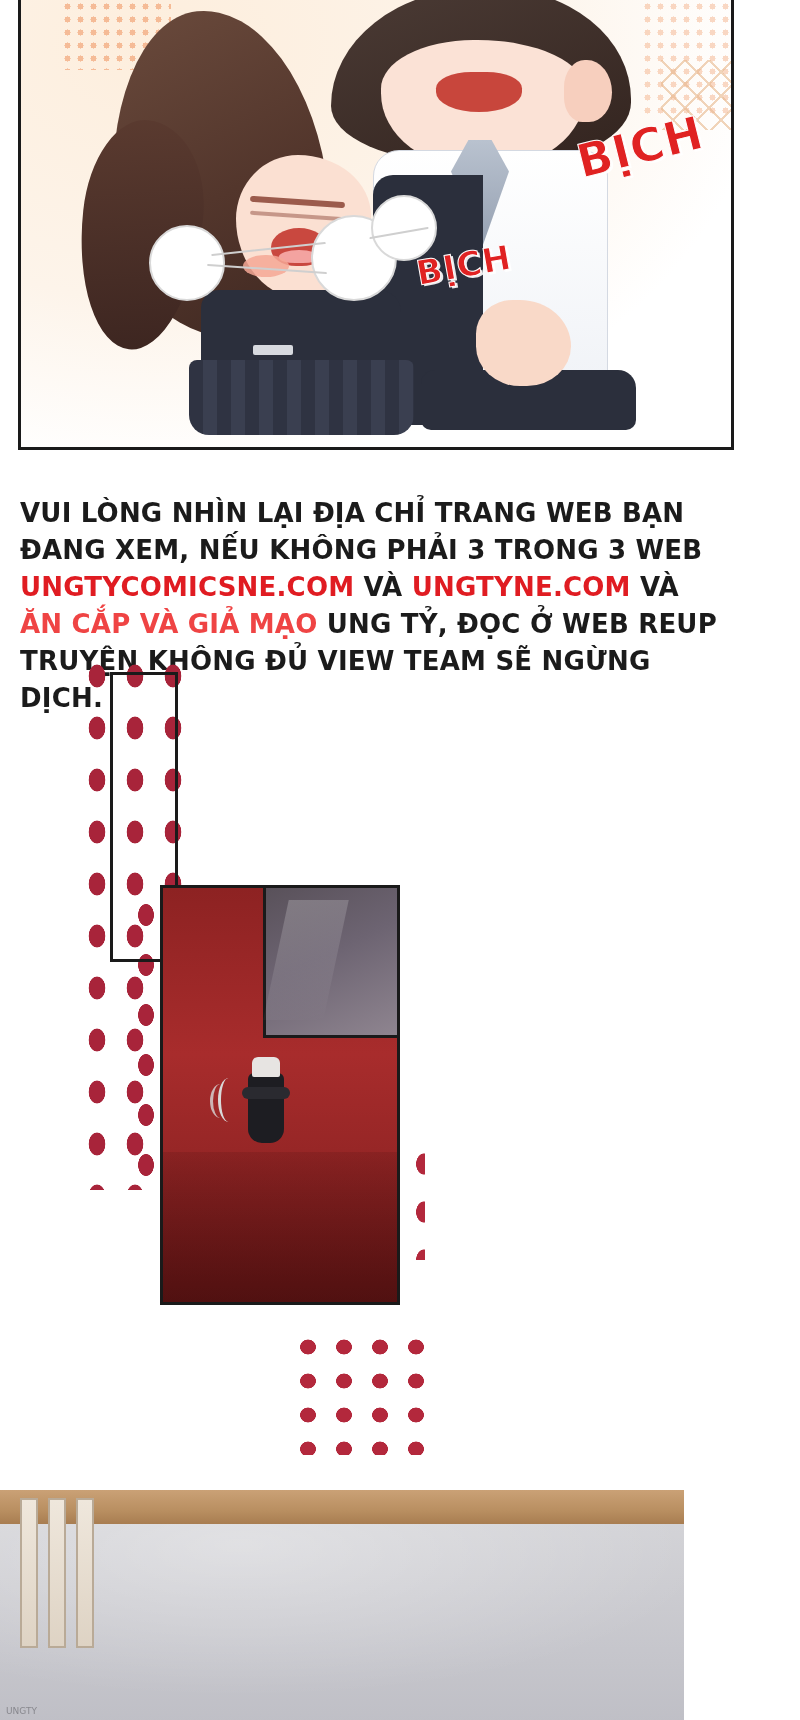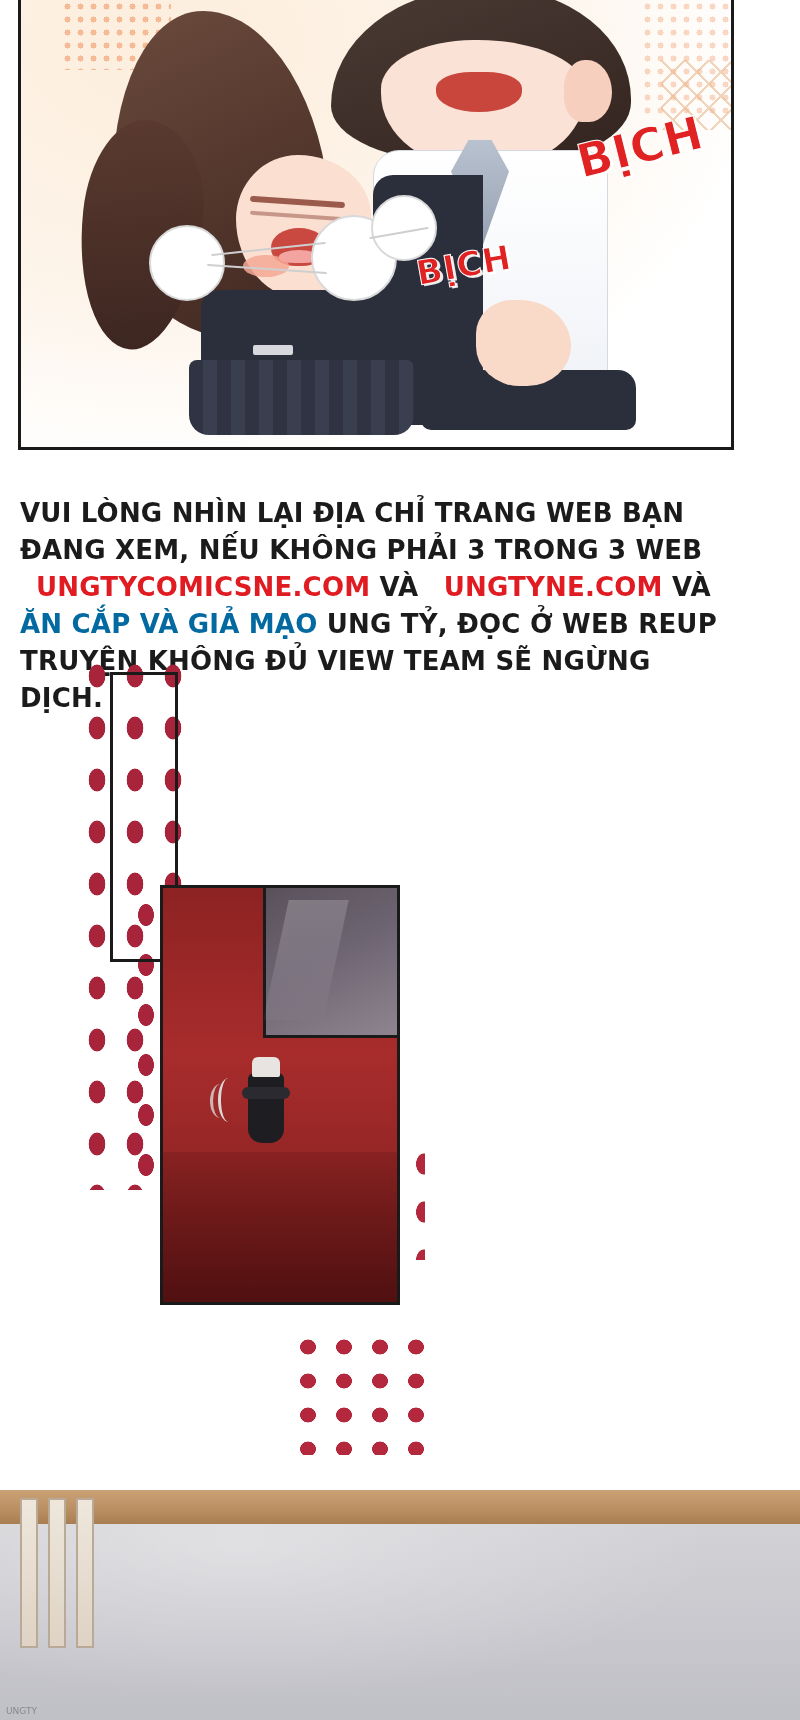--- a/index.html
+++ b/index.html
@@ -223,22 +223,22 @@
     position: absolute;
     left: 20px; top: 495px;
     width: 700px;
     font-family: "DejaVu Sans", sans-serif;
     font-size: 26px;
     line-height: 1.42;
     font-weight: 700;
     color: #1b1b1b;
     letter-spacing: .2px;
   }
-  .notice .red { color: #e01c22; margin-left: 16px; }
-  .notice .green { color: #0369a1; }
+  .notice .red { color: #e01c22; }
+  .notice .green { color: #ef4444; }
 
   
   .panel2 { position: absolute; left: 0; top: 640px; width: 800px; height: 800px; }
 
   .halftone-a {
     position: absolute;
     left: 78px; top: 10px;
     width: 120px; height: 540px;
     background-image: radial-gradient(#a8243a 30%, transparent 32%);
     background-size: 38px 52px;
@@ -334,21 +334,21 @@
     width: 18px; height: 44px;
     border-left: 3px solid #d9d9d9;
     border-radius: 60% 0 0 60%;
   }
   .motion.m2 { left: 47px; top: 196px; height: 34px; opacity: .8; }
 
   
   .bottom-strip {
     position: absolute;
     left: 0; top: 1490px;
-    width: 800px; height: 230px;
+    width: 684px; height: 230px;
     background: linear-gradient(180deg, #e8e0d4 0%, #dcd2c6 18%, #cfcfd3 19%, #c9c9cf 100%);
     overflow: hidden;
   }
   .strip-wood {
     position: absolute;
     left: 0; top: 0;
     width: 800px; height: 34px;
     background: linear-gradient(180deg, #caa176 0%, #b98f61 60%, #a87d51 100%);
   }
   .strip-wall {

